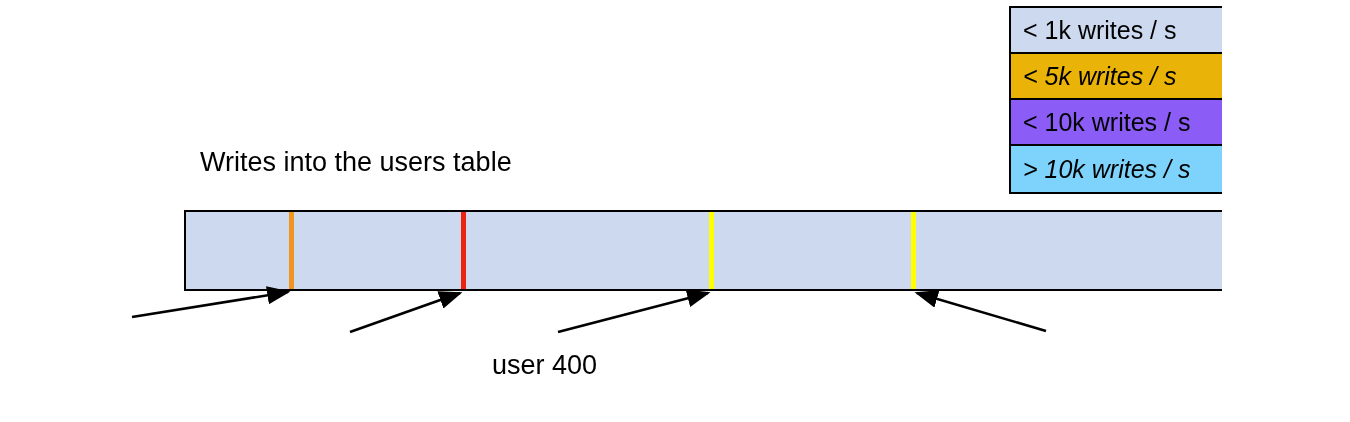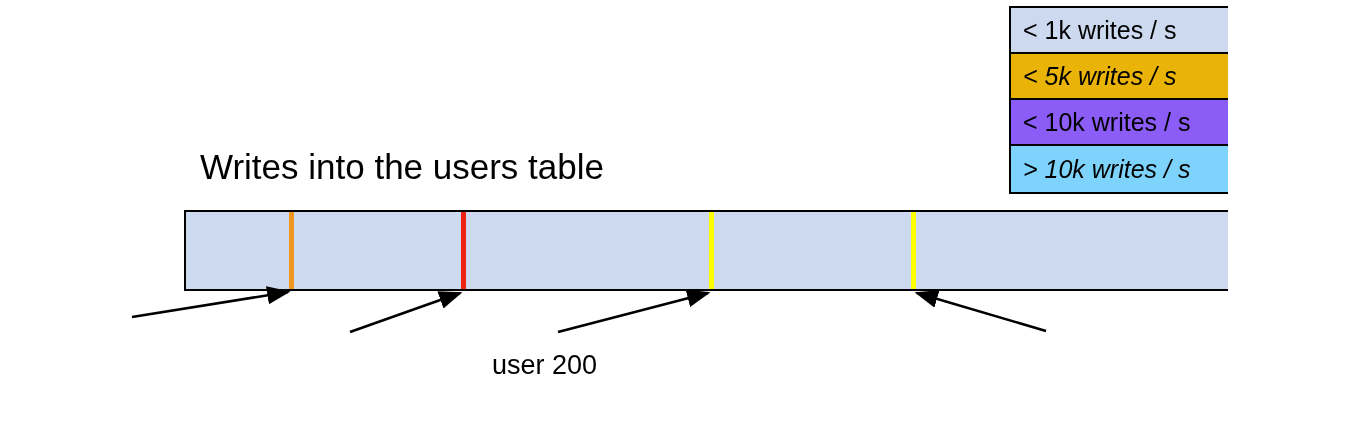--- a/index.html
+++ b/index.html
@@ -11,21 +11,20 @@
   body {
     font-family: "Liberation Sans", sans-serif;
     color: #000000;
   }
   #canvas {
     position: relative;
     width: 1222px;
     height: 422px;
     background: #ffffff;
     overflow: hidden;
-    padding-left: 6px;
   }
 
   
   #legend {
     position: absolute;
     left: 1009px;
     top: 6px;
     width: 237px;
     border: 2px solid #000000;
     box-sizing: border-box;
@@ -48,21 +47,21 @@
     line-height: 1;
     white-space: nowrap;
     color: #000000;
   }
 
   
   #chart-title {
     position: absolute;
     left: 200px;
     top: 148px;
-    font-size: 35px;
+    font-size: 27px;
     line-height: 1.1;
     white-space: nowrap;
   }
 
   
   #bar {
     position: absolute;
     left: 184px;
     top: 210px;
     width: 1101px;
@@ -118,21 +117,21 @@
 
   <div id="chart-title">Writes into the users table</div>
 
   <div id="bar">
     <div class="bar-marker" style="left:103px;  background:#f0961e;"></div>
     <div class="bar-marker" style="left:275px;  background:#ee2211;"></div>
     <div class="bar-marker" style="left:523px;  background:#ffff00;"></div>
     <div class="bar-marker" style="left:725px;  background:#ffff00;"></div>
   </div>
 
-  <div class="callout-label" style="left:492px; top:352px;">user 200</div>
+  <div class="callout-label" style="left:492px; top:352px;">user 400</div>
 
   <svg id="arrows" viewBox="0 0 1350 422">
     <defs>
       <marker id="arrowhead" markerWidth="9" markerHeight="7" refX="8" refY="3.5" orient="auto" markerUnits="strokeWidth">
         <polygon points="0 0, 9 3.5, 0 7" fill="#000000"></polygon>
       </marker>
     </defs>
 
     <line x1="132" y1="317" x2="288" y2="292" stroke="#000000" stroke-width="2.6" marker-end="url(#arrowhead)"></line>
 

